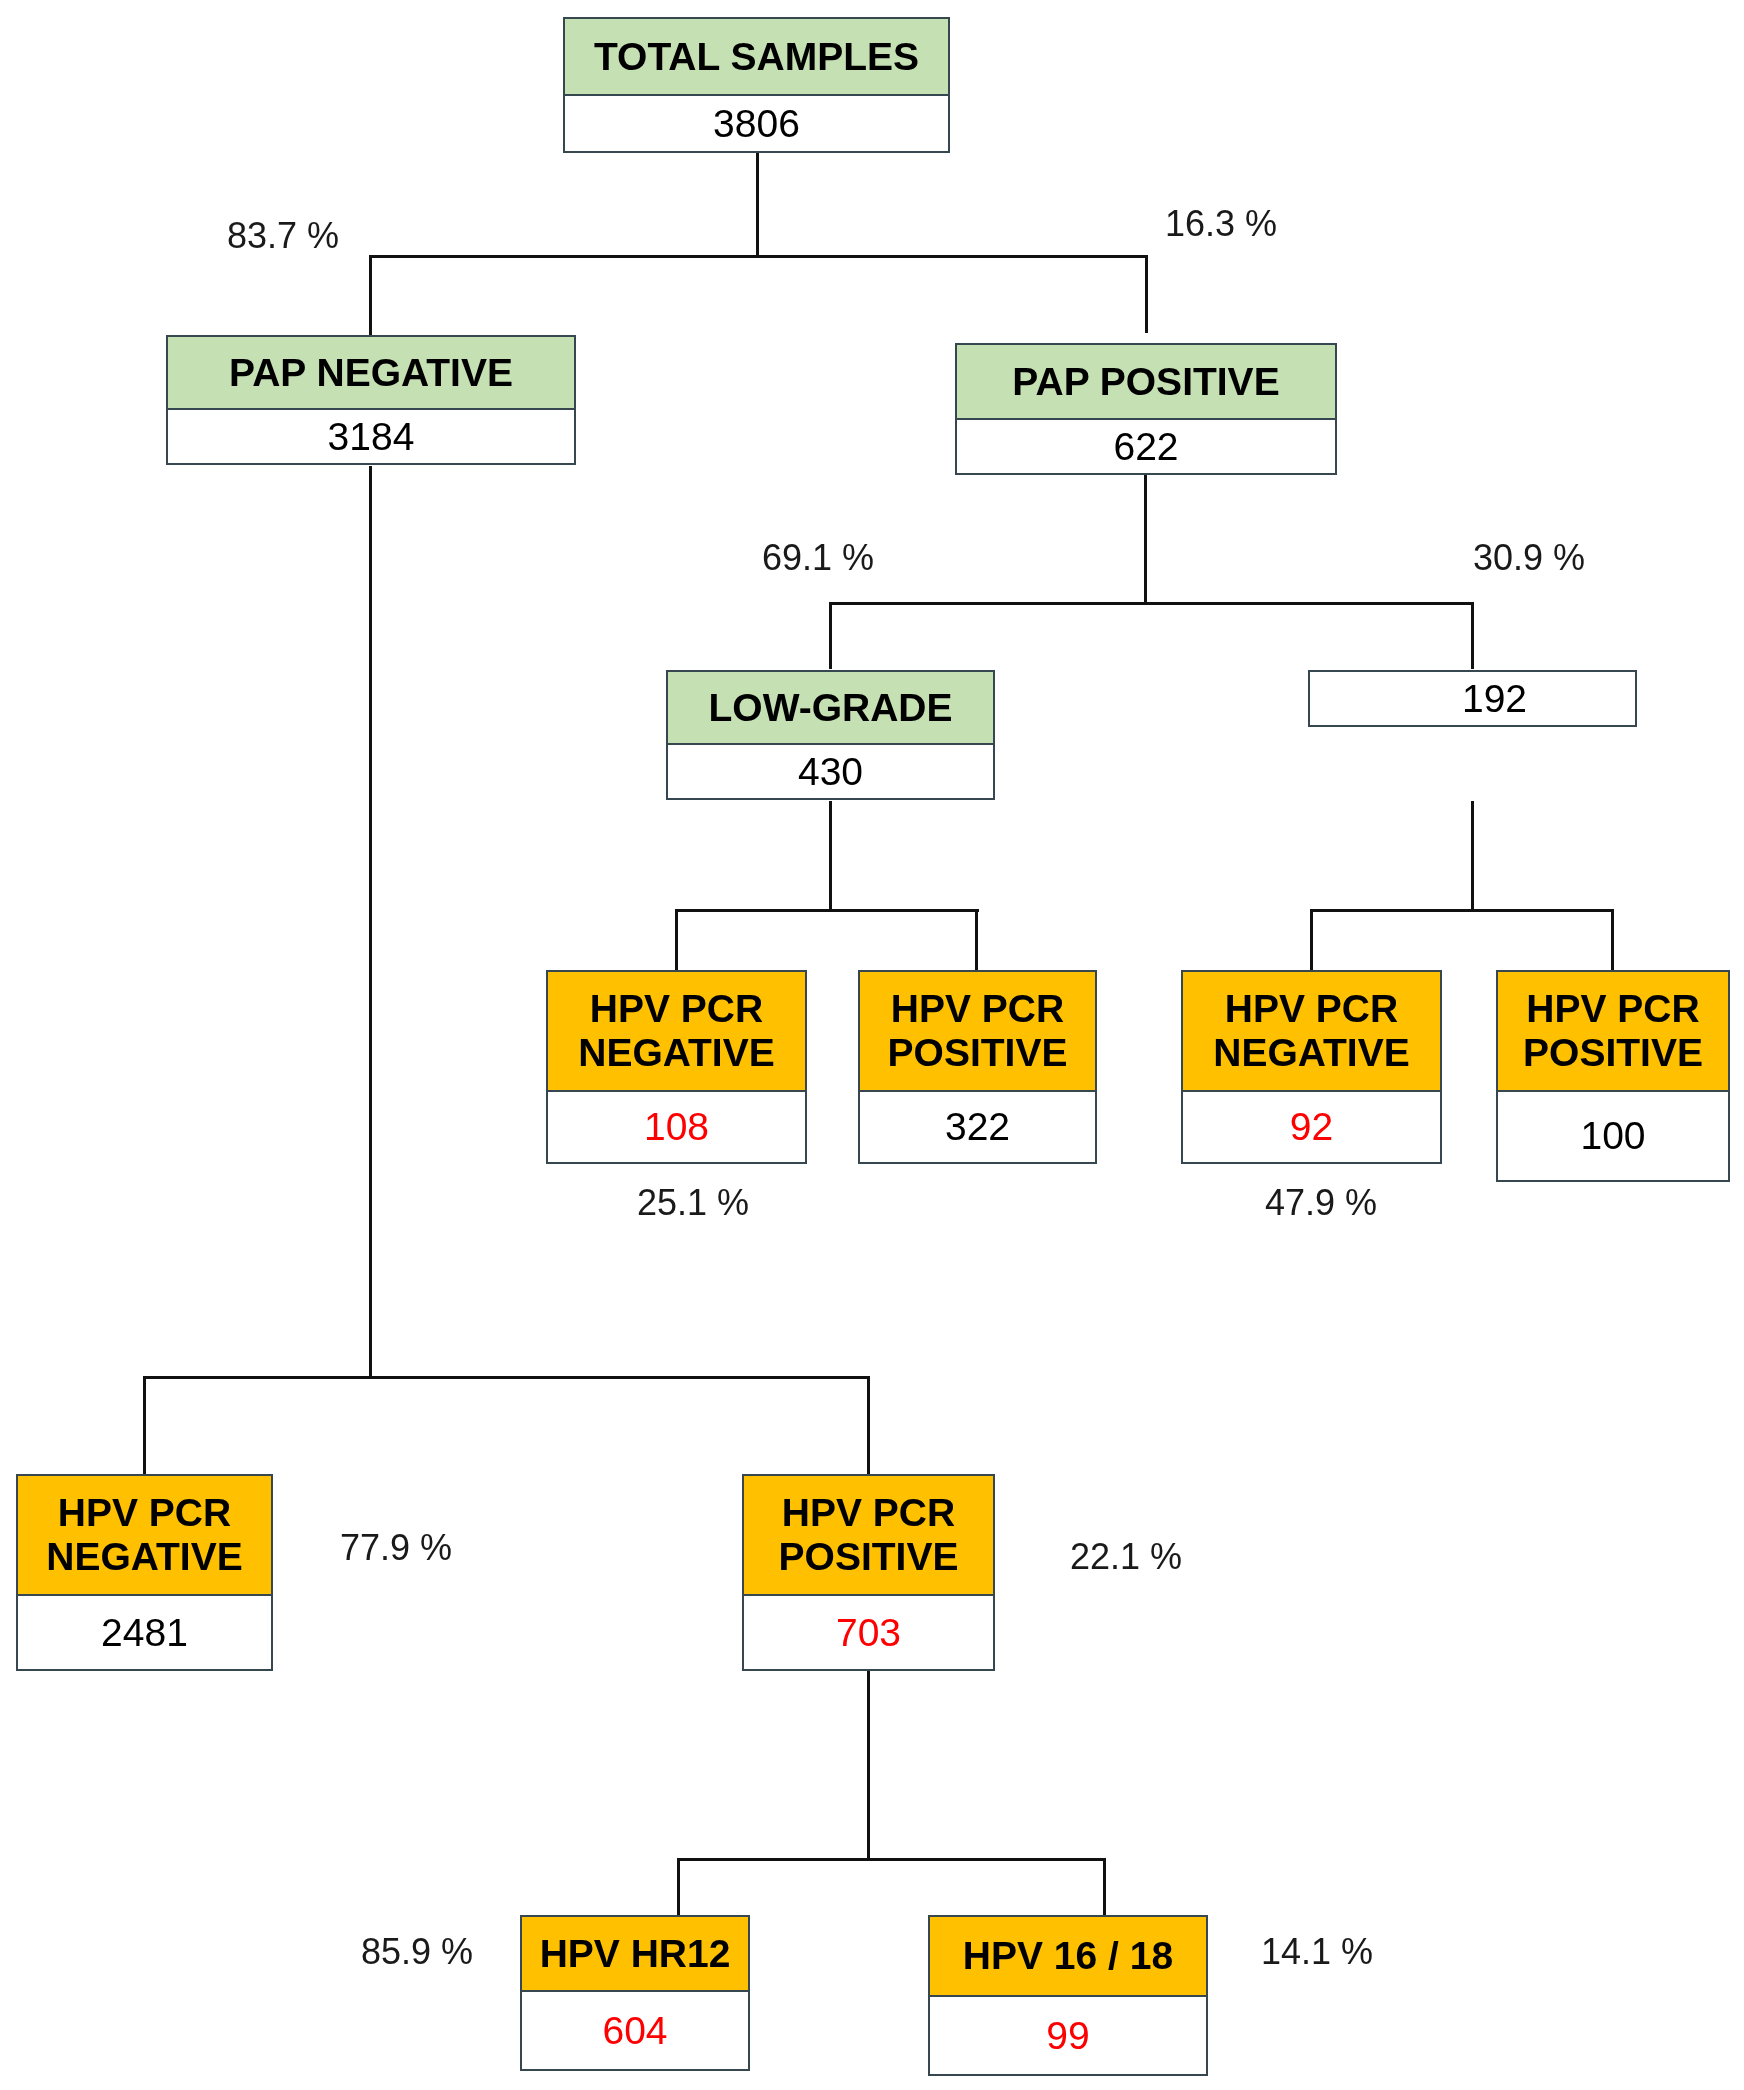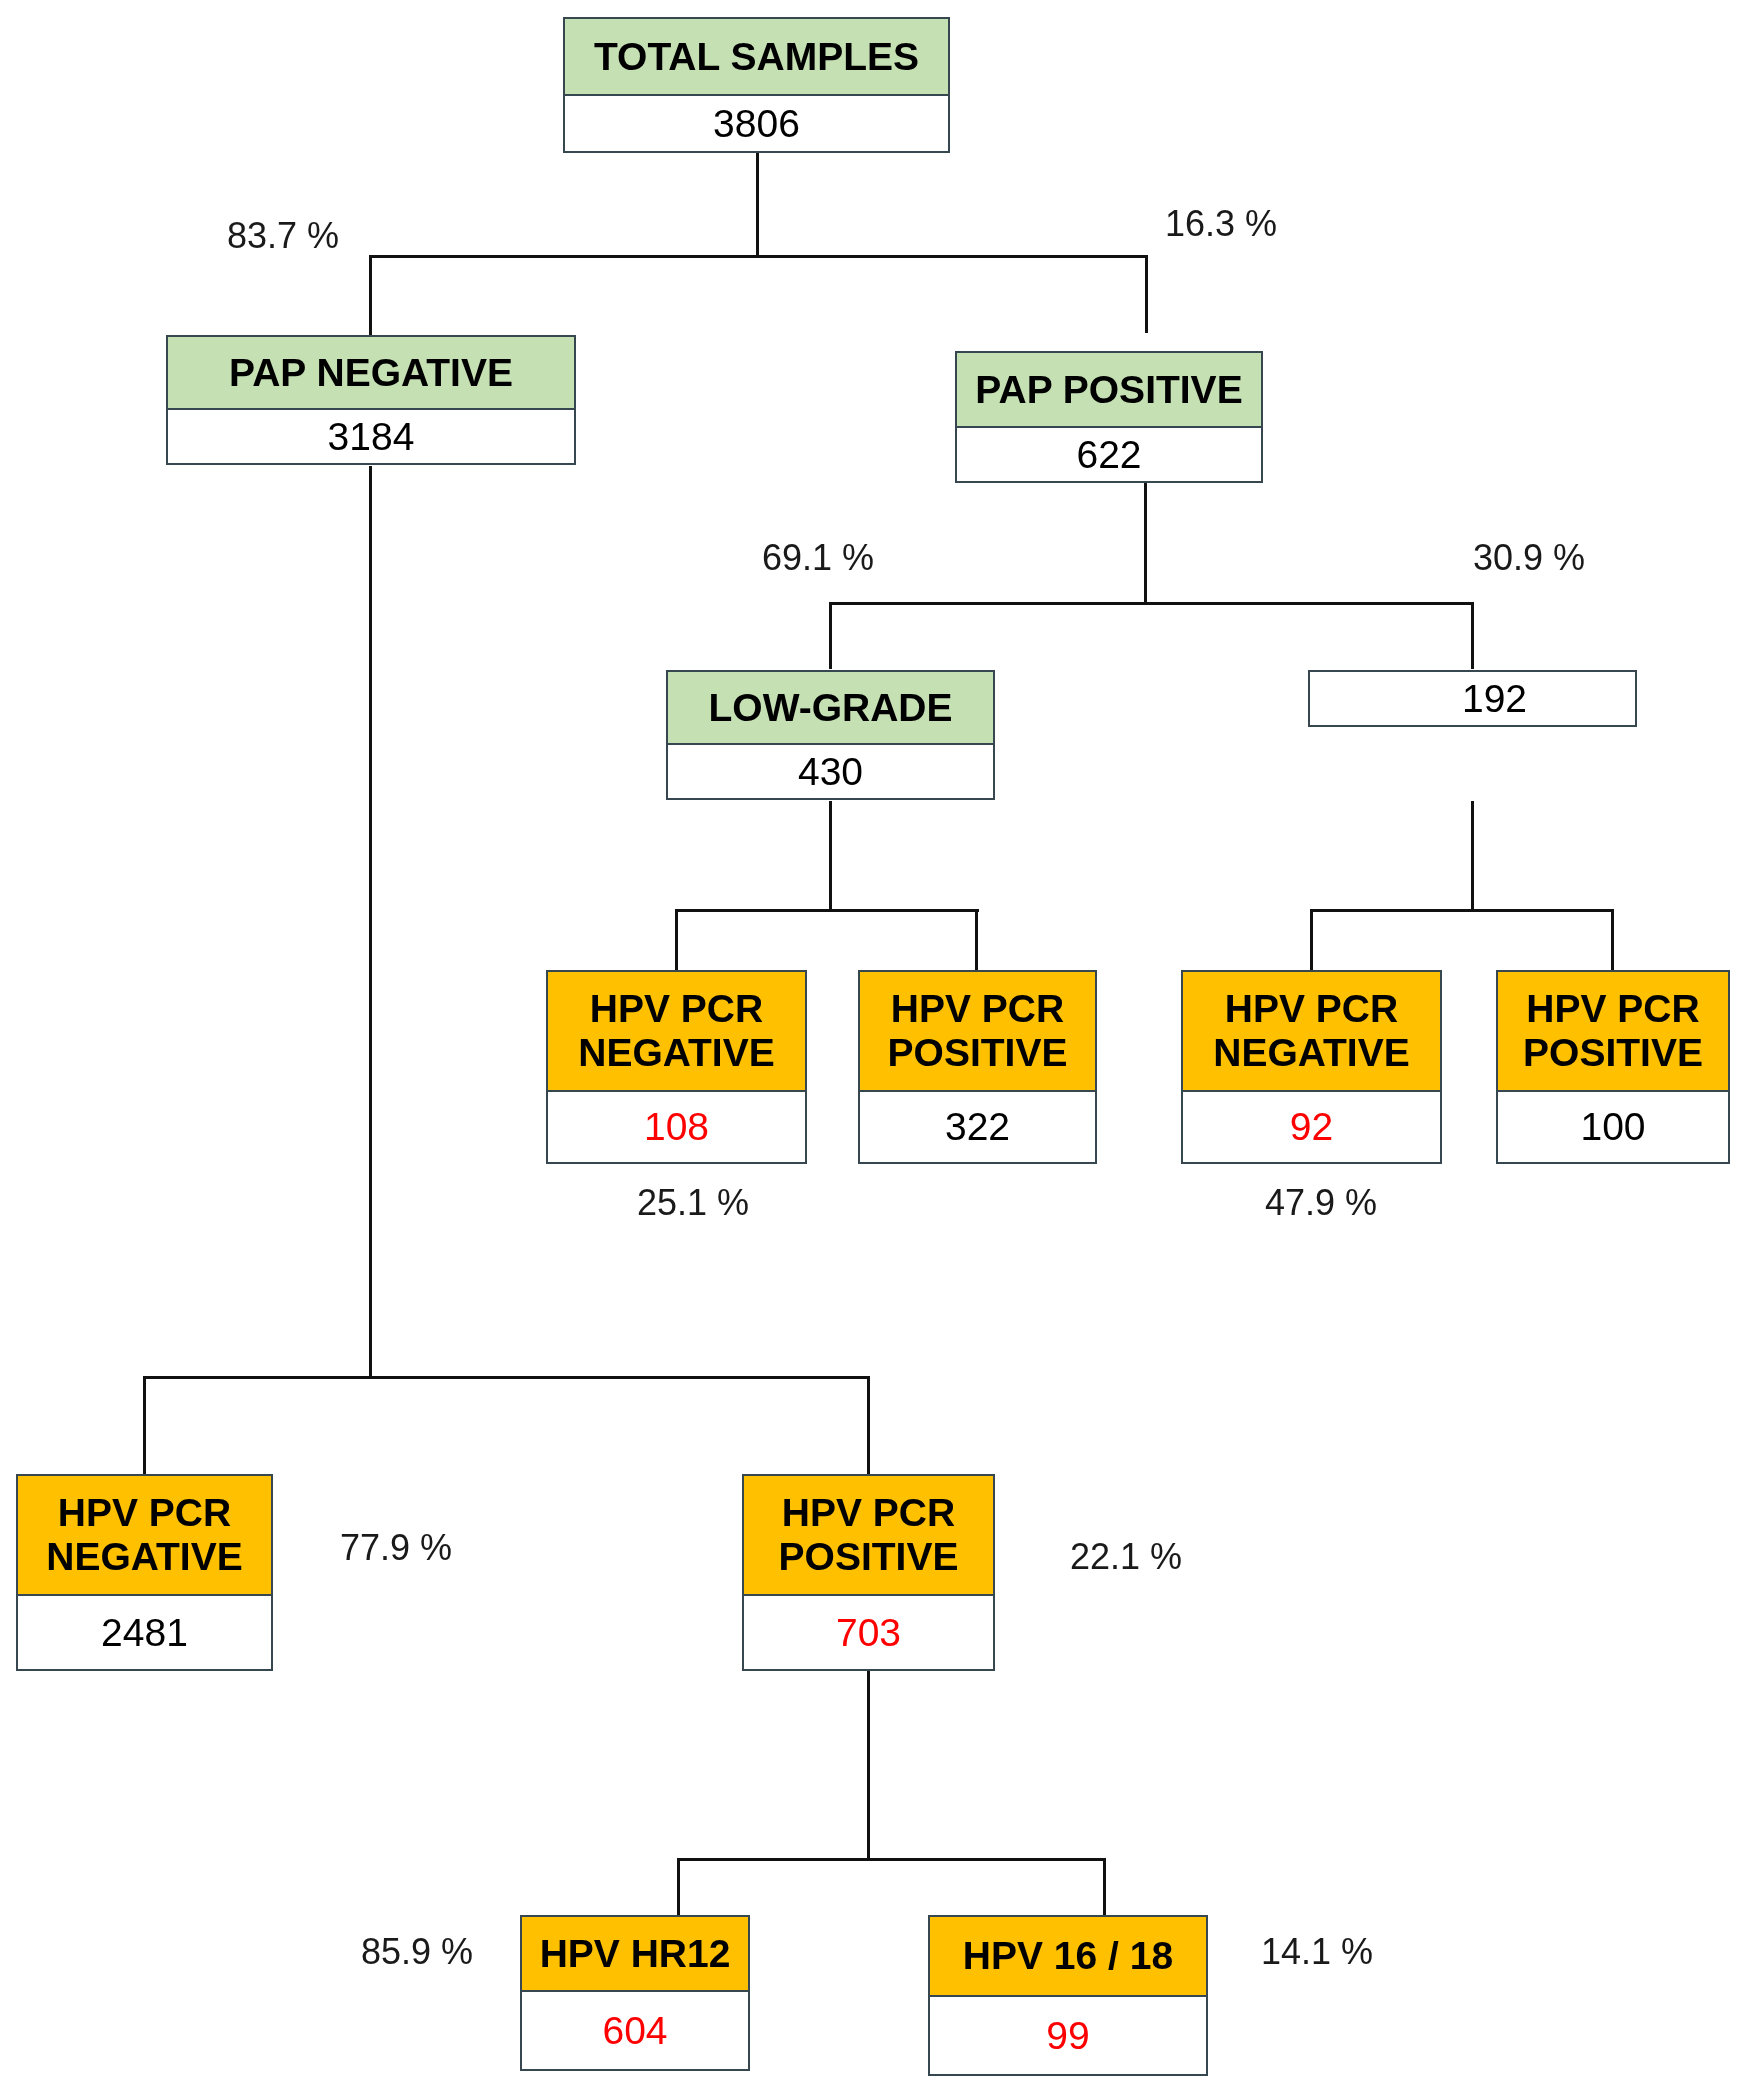--- a/index.html
+++ b/index.html
@@ -90,21 +90,21 @@
   <div class="node" style="left:563px; top:17px; width:387px;">
     <div class="hdr green" style="height:77px;">TOTAL SAMPLES</div>
     <div class="val" style="height:55px;">3806</div>
   </div>
 
   <div class="node" style="left:166px; top:335px; width:410px;">
     <div class="hdr green" style="height:73px;">PAP NEGATIVE</div>
     <div class="val" style="height:53px;">3184</div>
   </div>
 
-  <div class="node" style="left:955px; top:351px; width:308px;">
+  <div class="node" style="left:955px; top:343px; width:382px;">
     <div class="hdr green" style="height:75px;">PAP POSITIVE</div>
     <div class="val" style="height:53px;">622</div>
   </div>
 
   <div class="node" style="left:666px; top:670px; width:329px;">
     <div class="hdr green" style="height:73px;">LOW-GRADE</div>
     <div class="val" style="height:53px;">430</div>
   </div>
 
   <div class="node" style="left:1308px; top:670px; width:329px;">
@@ -121,21 +121,21 @@
     <div class="val" style="height:70px;">322</div>
   </div>
 
   <div class="node" style="left:1181px; top:970px; width:261px;">
     <div class="hdr orange" style="height:120px;">HPV PCR NEGATIVE</div>
     <div class="val red" style="height:70px;">92</div>
   </div>
 
   <div class="node" style="left:1496px; top:970px; width:234px;">
     <div class="hdr orange" style="height:120px;">HPV PCR POSITIVE</div>
-    <div class="val" style="height:70px;">100</div>
+    <div class="val" style="height:88px;">100</div>
   </div>
 
   <div class="node" style="left:16px; top:1474px; width:257px;">
     <div class="hdr orange" style="height:120px;">HPV PCR NEGATIVE</div>
     <div class="val" style="height:73px;">2481</div>
   </div>
 
   <div class="node" style="left:742px; top:1474px; width:253px;">
     <div class="hdr orange" style="height:120px;">HPV PCR POSITIVE</div>
     <div class="val red" style="height:73px;">703</div>

